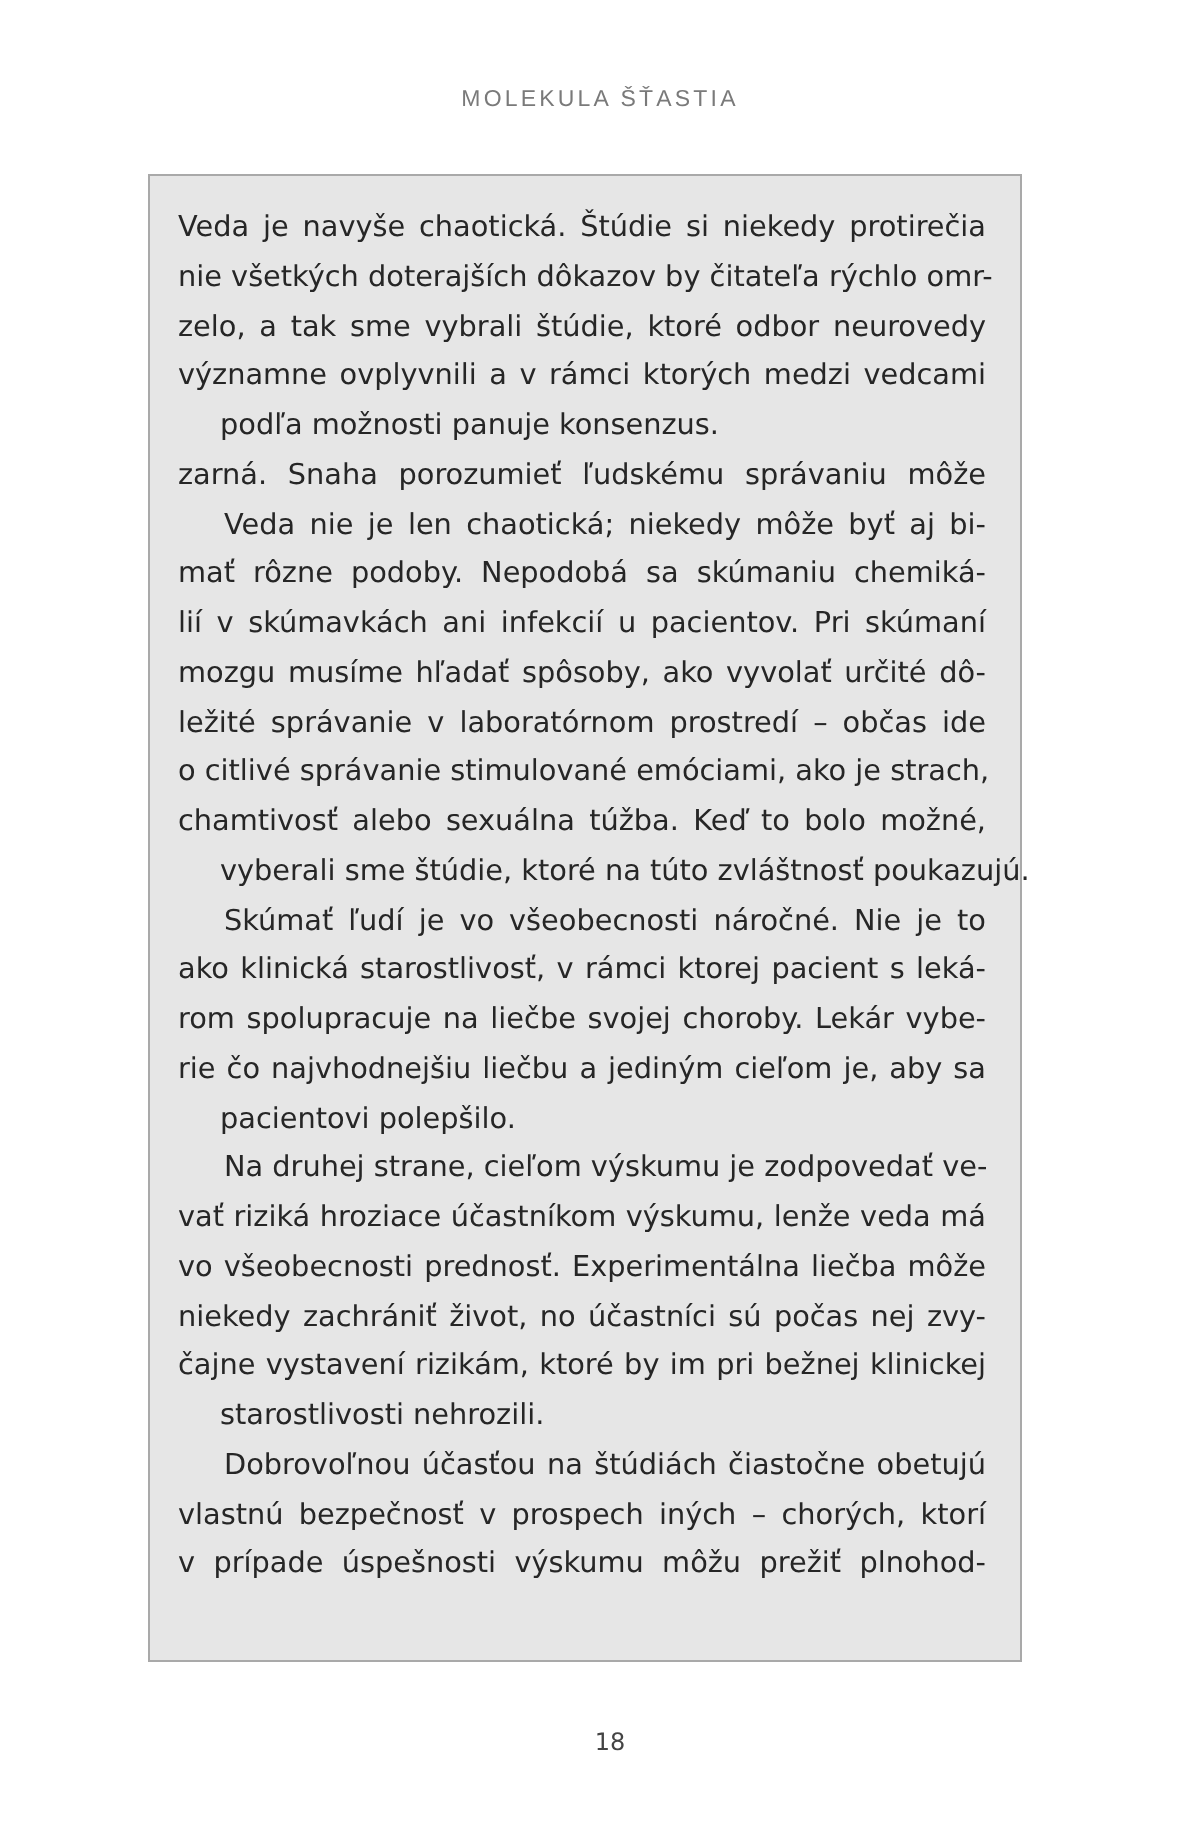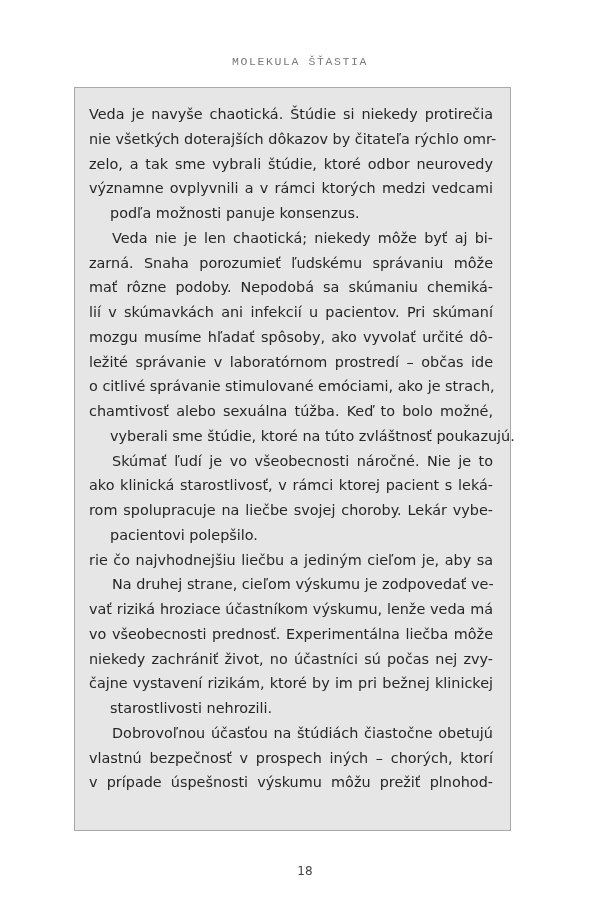--- a/index.html
+++ b/index.html
@@ -1,23 +1,23 @@
 <!DOCTYPE html>
 <html><head>
   <meta charset="utf-8">
   <style>
     html, body { margin:0; padding:0; }
     body {
       width:600px; height:923px; background:#ffffff; position:relative;
       overflow:hidden; font-family:"DejaVu Sans", sans-serif; color:#2a2a2a;
     }
     .running-head {
-      position:absolute; top:55px; left:0; width:600px; text-align:center;
+      position:absolute; top:44px; left:0; width:600px; text-align:center;
       font-size:11.5px; letter-spacing:1.6px; color:#7a7a7a;
-      font-family:Liberation Mono, monospace;
+      font-family:Liberation Sans, sans-serif;
     }
     .box {
       position:absolute; left:74px; top:87px; width:437px; height:744px;
       background:#e6e6e6; border:1px solid #a9a9a9; box-sizing:border-box;
     }
     .content {
       position:absolute; left:89px; top:102px; width:404px;
     }
     .line {
       display:block; height:24.75px; line-height:24.75px; font-size:14.4px;
@@ -37,34 +37,34 @@
 <div class="running-head">MOLEKULA ŠŤASTIA</div>
 
 <div class="box"></div>
 
 <div class="content" id="content">
     <span class="line">Veda je navyše chaotická. Štúdie si niekedy protirečia</span>
     <span class="line">nie všetkých doterajších dôkazov by čitateľa rýchlo omr-</span>
     <span class="line">zelo, a tak sme vybrali štúdie, ktoré odbor neurovedy</span>
     <span class="line">významne ovplyvnili a v rámci ktorých medzi vedcami</span>
     <span class="line last">podľa možnosti panuje konsenzus.</span>
+    <span class="line">zarná. Snaha porozumieť ľudskému správaniu môže</span>
     <span class="line indent">Veda nie je len chaotická; niekedy môže byť aj bi-</span>
-    <span class="line">zarná. Snaha porozumieť ľudskému správaniu môže</span>
     <span class="line">mať rôzne podoby. Nepodobá sa skúmaniu chemiká-</span>
     <span class="line">lií v skúmavkách ani infekcií u pacientov. Pri skúmaní</span>
     <span class="line">mozgu musíme hľadať spôsoby, ako vyvolať určité dô-</span>
     <span class="line">ležité správanie v laboratórnom prostredí – občas ide</span>
     <span class="line">o citlivé správanie stimulované emóciami, ako je strach,</span>
     <span class="line">chamtivosť alebo sexuálna túžba. Keď to bolo možné,</span>
     <span class="line last">vyberali sme štúdie, ktoré na túto zvláštnosť poukazujú.</span>
     <span class="line indent">Skúmať ľudí je vo všeobecnosti náročné. Nie je to</span>
     <span class="line">ako klinická starostlivosť, v rámci ktorej pacient s leká-</span>
     <span class="line">rom spolupracuje na liečbe svojej choroby. Lekár vybe-</span>
+    <span class="line">rie čo najvhodnejšiu liečbu a jediným cieľom je, aby sa</span>
     <span class="line last">pacientovi polepšilo.</span>
-    <span class="line">rie čo najvhodnejšiu liečbu a jediným cieľom je, aby sa</span>
     <span class="line indent">Na druhej strane, cieľom výskumu je zodpovedať ve-</span>
     <span class="line">vať riziká hroziace účastníkom výskumu, lenže veda má</span>
     <span class="line">vo všeobecnosti prednosť. Experimentálna liečba môže</span>
     <span class="line">niekedy zachrániť život, no účastníci sú počas nej zvy-</span>
     <span class="line">čajne vystavení rizikám, ktoré by im pri bežnej klinickej</span>
     <span class="line last">starostlivosti nehrozili.</span>
     <span class="line indent">Dobrovoľnou účasťou na štúdiách čiastočne obetujú</span>
     <span class="line">vlastnú bezpečnosť v prospech iných – chorých, ktorí</span>
     <span class="line">v prípade úspešnosti výskumu môžu prežiť plnohod-</span>
   </div>

